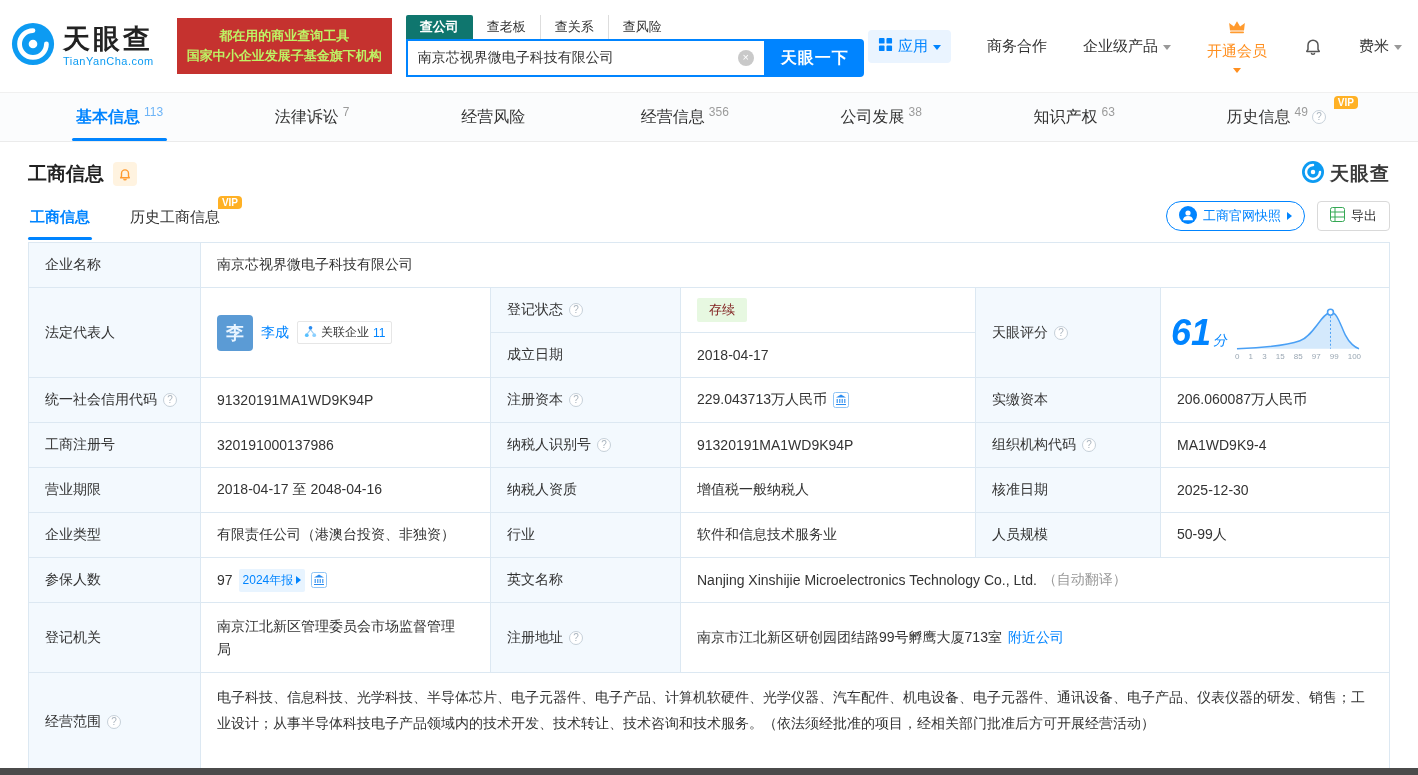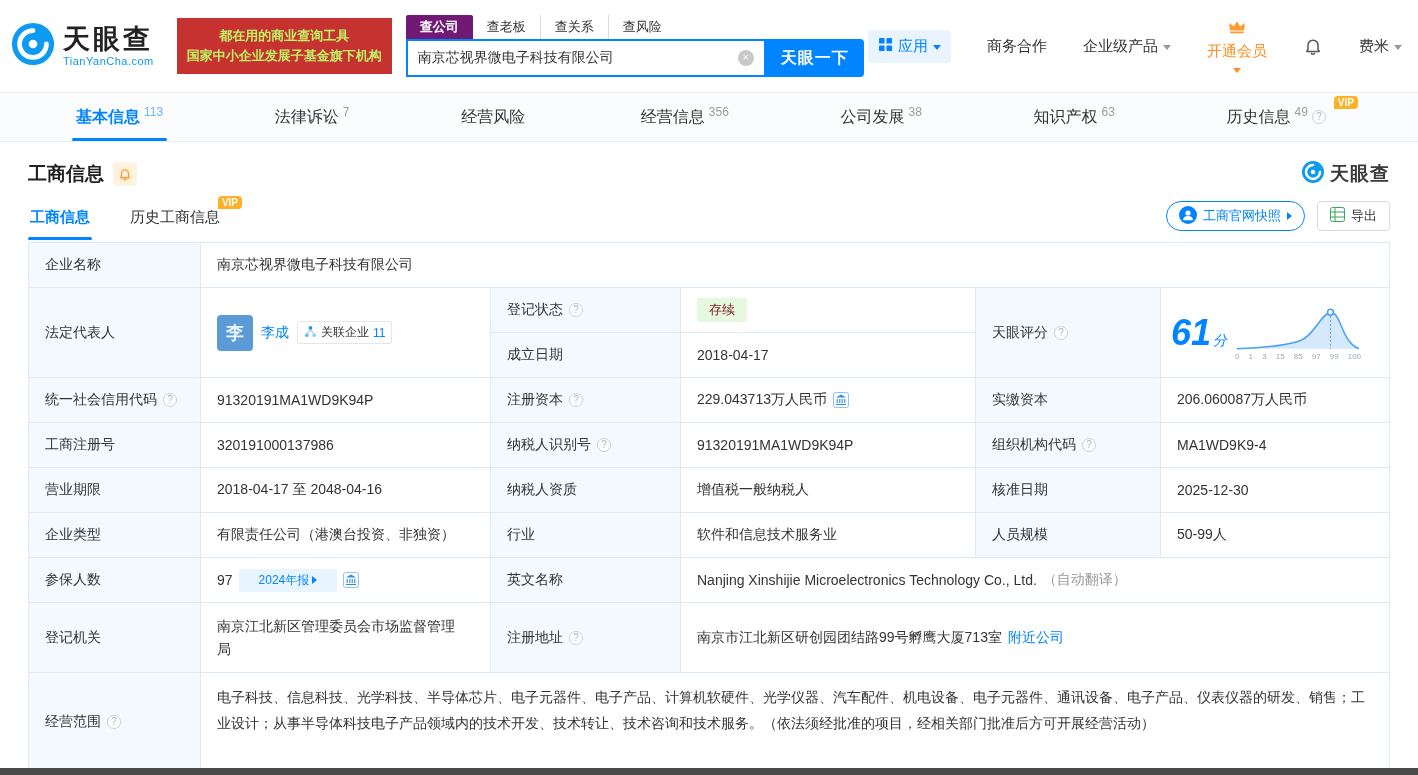--- a/index.html
+++ b/index.html
@@ -10,21 +10,21 @@
   
   .top-header { height:92px; display:flex; align-items:center; padding:0 16px 0 10px; }
   .logo { display:flex; align-items:center; gap:7px; cursor:pointer; }
   .logo-cn { font-size:27px; font-weight:bold; letter-spacing:3px; color:#222; line-height:1.1; }
   .logo-en { font-size:11px; color:#0d9bf2; letter-spacing:.5px; }
   .red-banner { margin-left:23px; background:#c5322f; color:#bef264; font-size:13px; font-weight:bold;
                 padding:8px 10px; line-height:1.55; text-align:center; white-space:nowrap; }
   .search-block { margin-left:14px; }
   .search-tabs { display:flex; align-items:center; }
   .search-tab { font-size:13px; color:#333; padding:3px 14px; cursor:pointer; line-height:18px; }
-  .search-tab.active { background:#701a75; color:#fff; border-radius:2px 2px 0 0; font-weight:bold; }
+  .search-tab.active { background:#0f766e; color:#fff; border-radius:2px 2px 0 0; font-weight:bold; }
   .search-tab.divided { border-left:1px solid #ddd; }
   .search-row { display:flex; }
   .search-box { width:360px; height:38px; border:2px solid #0084ff; background:#fff;
                 display:flex; align-items:center; padding:0 10px; }
   .search-input { flex:1; border:none; outline:none; font-size:14px; color:#333; background:transparent; }
   .clear-btn { width:16px; height:16px; border-radius:50%; background:#c9c9c9; color:#fff;
                font-size:11px; line-height:15px; text-align:center; cursor:pointer; flex:0 0 auto; }
   .search-btn { width:98px; height:38px; background:#0084ff; color:#fff; font-size:16px; font-weight:bold;
                 border:none; border-radius:0 4px 4px 0; cursor:pointer; letter-spacing:1px; }
   .header-right { margin-left:auto; display:flex; align-items:center; gap:36px; font-size:15px; color:#333; }
@@ -97,21 +97,21 @@
 
   .avatar { width:36px; height:36px; border-radius:4px; background:#5b9bd5; color:#eaf5ff;
             font-size:18px; font-weight:bold; display:flex; align-items:center; justify-content:center;
             cursor:pointer; flex:0 0 auto; }
   .link { color:#0084ff; cursor:pointer; text-decoration:none; }
   .badge-related { display:flex; align-items:center; gap:4px; border:1px solid #e6e6e6; border-radius:2px;
                    padding:2px 6px; font-size:12px; color:#333; cursor:pointer; background:#fff; white-space:nowrap; }
   .badge-related b { color:#0084ff; font-weight:normal; }
   .badge-status { background:#e7f8e1; color:#7f1d1d; font-size:13px; padding:3px 12px; border-radius:2px; }
   .badge-report { display:flex; align-items:center; gap:3px; background:#e8f4ff; color:#0084ff;
-                  font-size:12px; padding:3px 20px; border-radius:2px; cursor:pointer; white-space:nowrap; }
+                  font-size:12px; padding:3px 4px; border-radius:2px; cursor:pointer; white-space:nowrap; }
   .gray { color:#999; }
   .wrap17 { max-width:17em; display:inline-block; line-height:1.6; }
 
   
   .score-cell { gap:8px; padding:8px 10px; }
   .score-num { color:#0084ff; font-style:italic; font-weight:bold; font-size:36px; line-height:1;
                display:flex; align-items:baseline; flex:0 0 auto; }
   .score-unit { font-size:14px; font-weight:normal; margin-left:2px; }
   .score-chart { display:flex; flex-direction:column; }
   .ticks { display:flex; justify-content:space-between; width:126px; font-size:8px; color:#9aa7b3;

